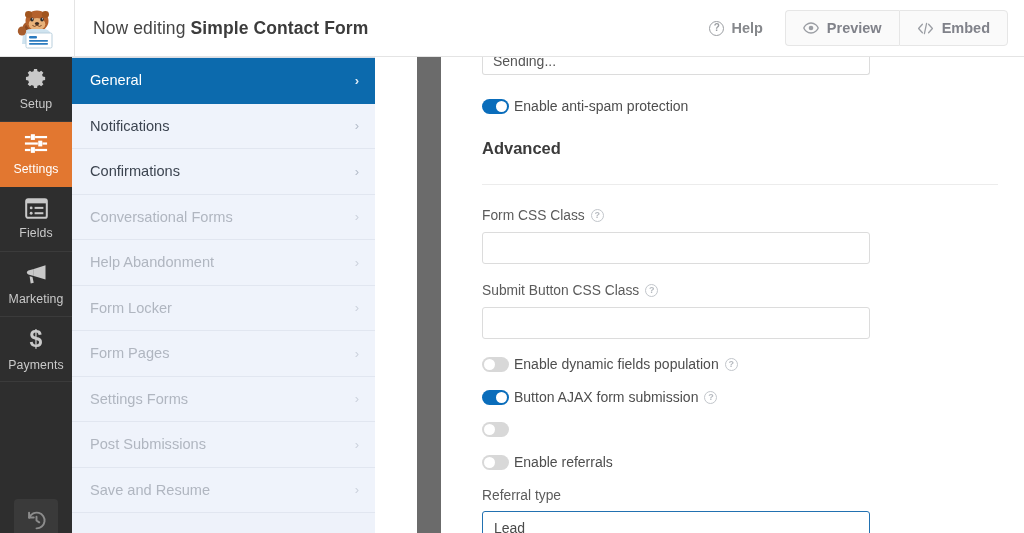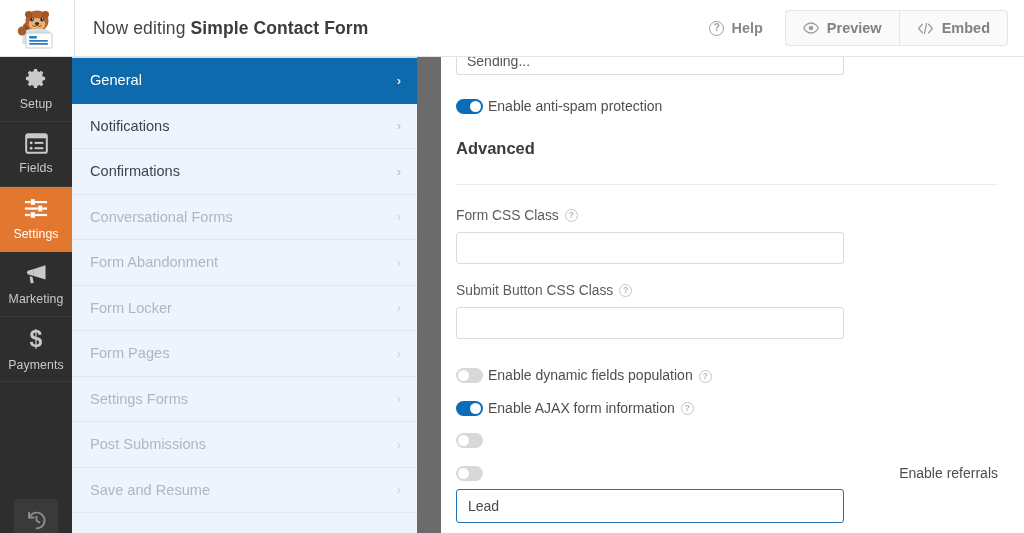--- a/index.html
+++ b/index.html
@@ -88,21 +88,21 @@
     width: 44px; height: 40px; border-radius: 4px;
     background: #3a3a3a;
     display: flex; align-items: flex-start; justify-content: center;
     padding-top: 11px;
     cursor: pointer;
   }
 
   
   .navpanel {
     position: absolute; top: 57px; left: 72px;
-    width: 345px; height: 476px;
+    width: 303px; height: 476px;
     background: #eef2fa;
     overflow: hidden;
     border-top: 1px solid #d9dde6;
   }
   .nav-item {
     height: 45.5px;
     display: flex; align-items: center;
     padding: 0 16px 0 18px;
     border-bottom: 1px solid #e1e6f0;
     font-size: 14.6px;
@@ -128,21 +128,21 @@
     width: 24px; height: 476px;
     background: #6b6b6b;
   }
 
   
   .main {
     position: absolute; top: 57px; left: 441px;
     width: 583px; height: 476px;
     background: #ffffff;
     overflow: hidden;
-    padding: 0 26px 0 15px;
+    padding: 0 26px 0 41px;
   }
   .m-inner { position: relative; }
 
   .txt-input {
     width: 388px; height: 32px;
     border: 1px solid #dcdcdc; border-radius: 3px;
     background: #fff;
     font-size: 14px; color: #555;
     padding: 0 10px;
     font-family: inherit;
@@ -272,34 +272,20 @@
     <div class="sb-item">
       <span>
         <svg width="23" height="23" viewBox="0 0 24 24" fill="#c9c9c9">
           <path d="M12 8.2a3.8 3.8 0 100 7.6 3.8 3.8 0 000-7.6zm0 6a2.2 2.2 0 110-4.4 2.2 2.2 0 010 4.4z"></path>
           <path d="M21 13.6v-3.2l-2.4-.4a7 7 0 00-.8-1.9l1.4-2-2.3-2.3-2 1.4a7 7 0 00-1.9-.8L12.6 2h-3.2l-.4 2.4a7 7 0 00-1.9.8l-2-1.4-2.3 2.3 1.4 2a7 7 0 00-.8 1.9L1 10.4v3.2l2.4.4a7 7 0 00.8 1.9l-1.4 2 2.3 2.3 2-1.4a7 7 0 001.9.8l.4 2.4h3.2l.4-2.4a7 7 0 001.9-.8l2 1.4 2.3-2.3-1.4-2a7 7 0 00.8-1.9l2.4-.4z"></path>
         </svg>
       </span>
       <span class="sb-label">Setup</span>
     </div>
 
-    <div class="sb-item">
-      <span>
-        <svg width="23" height="21" viewBox="0 0 24 22">
-          <rect x="1.2" y="1.2" width="21.6" height="19.6" rx="2" fill="none" stroke="#c9c9c9" stroke-width="2.1"></rect>
-          <rect x="1.2" y="1.2" width="21.6" height="4.4" fill="#c9c9c9"></rect>
-          <circle cx="6.4" cy="10.4" r="1.5" fill="#c9c9c9"></circle>
-          <circle cx="6.4" cy="16" r="1.5" fill="#c9c9c9"></circle>
-          <rect x="10" y="9.3" width="9.2" height="2.1" fill="#c9c9c9"></rect>
-          <rect x="10" y="14.9" width="9.2" height="2.1" fill="#c9c9c9"></rect>
-        </svg>
-      </span>
-      <span class="sb-label">Fields</span>
-    </div>
-
     <div class="sb-item active">
       <span>
         <svg width="24" height="22" viewBox="0 0 26 22">
           <g fill="#ffffff">
             <rect x="1" y="2.3" width="6" height="2.4"></rect>
             <rect x="12" y="2.3" width="13" height="2.4"></rect>
             <rect x="7.4" y=".4" width="4.4" height="6.2"></rect>
             <rect x="1" y="9.3" width="14" height="2.4"></rect>
             <rect x="20" y="9.3" width="5" height="2.4"></rect>
             <rect x="15.4" y="7.4" width="4.4" height="6.2"></rect>
@@ -307,20 +293,34 @@
             <rect x="12" y="16.3" width="13" height="2.4"></rect>
             <rect x="7.4" y="14.4" width="4.4" height="6.2"></rect>
           </g>
         </svg>
       </span>
       <span class="sb-label">Settings</span>
     </div>
 
     <div class="sb-item">
       <span>
+        <svg width="23" height="21" viewBox="0 0 24 22">
+          <rect x="1.2" y="1.2" width="21.6" height="19.6" rx="2" fill="none" stroke="#c9c9c9" stroke-width="2.1"></rect>
+          <rect x="1.2" y="1.2" width="21.6" height="4.4" fill="#c9c9c9"></rect>
+          <circle cx="6.4" cy="10.4" r="1.5" fill="#c9c9c9"></circle>
+          <circle cx="6.4" cy="16" r="1.5" fill="#c9c9c9"></circle>
+          <rect x="10" y="9.3" width="9.2" height="2.1" fill="#c9c9c9"></rect>
+          <rect x="10" y="14.9" width="9.2" height="2.1" fill="#c9c9c9"></rect>
+        </svg>
+      </span>
+      <span class="sb-label">Fields</span>
+    </div>
+
+    <div class="sb-item">
+      <span>
         <svg width="24" height="22" viewBox="0 0 24 22" fill="#c9c9c9">
           <path d="M21.5 2.2v14.4L9.8 12.9V5.9z"></path>
           <path d="M9.8 5.9v7L4.4 11.4a2.1 2.1 0 010-4z"></path>
           <path d="M5.6 13.2l2.9.8 1.2 5.8-3 .7z"></path>
         </svg>
       </span>
       <span class="sb-label">Marketing</span>
     </div>
 
     <div class="sb-item">
@@ -355,21 +355,21 @@
     </div>
     <div class="nav-item">
       <span>Confirmations</span>
       <span class="chev">›</span>
     </div>
     <div class="nav-item disabled">
       <span>Conversational Forms</span>
       <span class="chev">›</span>
     </div>
     <div class="nav-item disabled">
-      <span>Form Abandonment</span>
+      <span>Help Abandonment</span>
       <span class="chev">›</span>
     </div>
     <div class="nav-item disabled">
       <span>Form Locker</span>
       <span class="chev">›</span>
     </div>
     <div class="nav-item disabled">
       <span>Form Pages</span>
       <span class="chev">›</span>
     </div>
@@ -410,41 +410,44 @@
         <span class="help-dot">?</span>
       </div>
       <input class="txt-input" type="text" style="margin-top: 9px;" value="">
 
       <div class="field-label" style="margin-top:19px;">
         <span>Submit Button CSS Class</span>
         <span class="help-dot">?</span>
       </div>
       <input class="txt-input" type="text" style="margin-top: 9px;" value="">
 
-      <div class="toggle-row" style="margin-top:28px;align-items:flex-end;">
+      <div class="toggle-row" style="margin-top:17px;">
         <div class="toggle"></div>
         <span class="toggle-label">Enable dynamic fields population</span>
         <span class="help-dot" style="margin-left:1px;">?</span>
       </div>
 
       <div class="toggle-row" style="margin-top:17px;">
         <div class="toggle on"></div>
-        <span class="toggle-label">Enable AJAX form information</span>
+        <span class="toggle-label">Button AJAX form submission</span>
         <span class="help-dot" style="margin-left:1px;">?</span>
       </div>
 
       <div class="toggle-row" style="margin-top:17px;">
         <div class="toggle"></div>
       </div>
 
-      <div class="toggle-row" style="margin-top:17px;justify-content:space-between;">
+      <div class="toggle-row" style="margin-top:17px;">
         <div class="toggle"></div>
         <span class="toggle-label">Enable referrals</span>
       </div>
 
+      <div class="field-label" style="margin-top:18px;">
+        <span>Referral type</span>
+      </div>
 
       <div class="select-wrap" style="margin-top:8px;">
         <select class="sel">
           <option>Lead</option>
         </select>
         
       </div>
 
     </div>
   </div>

